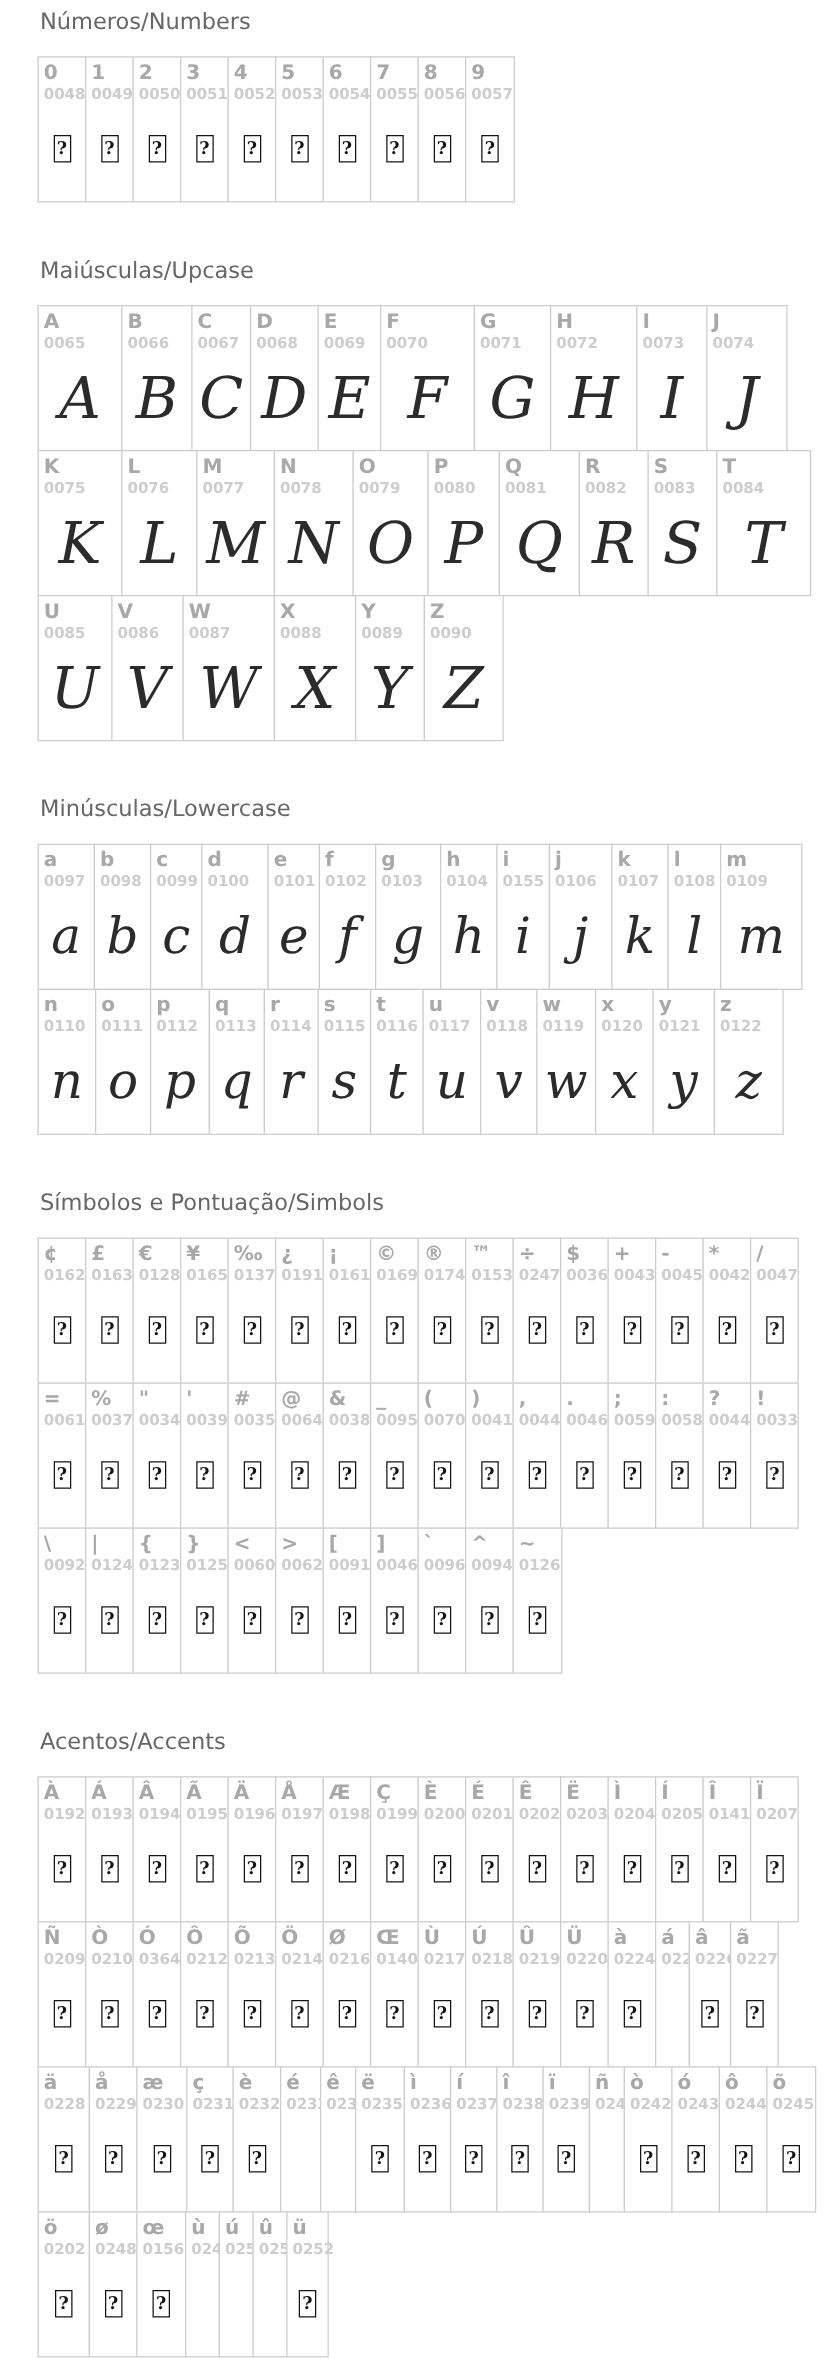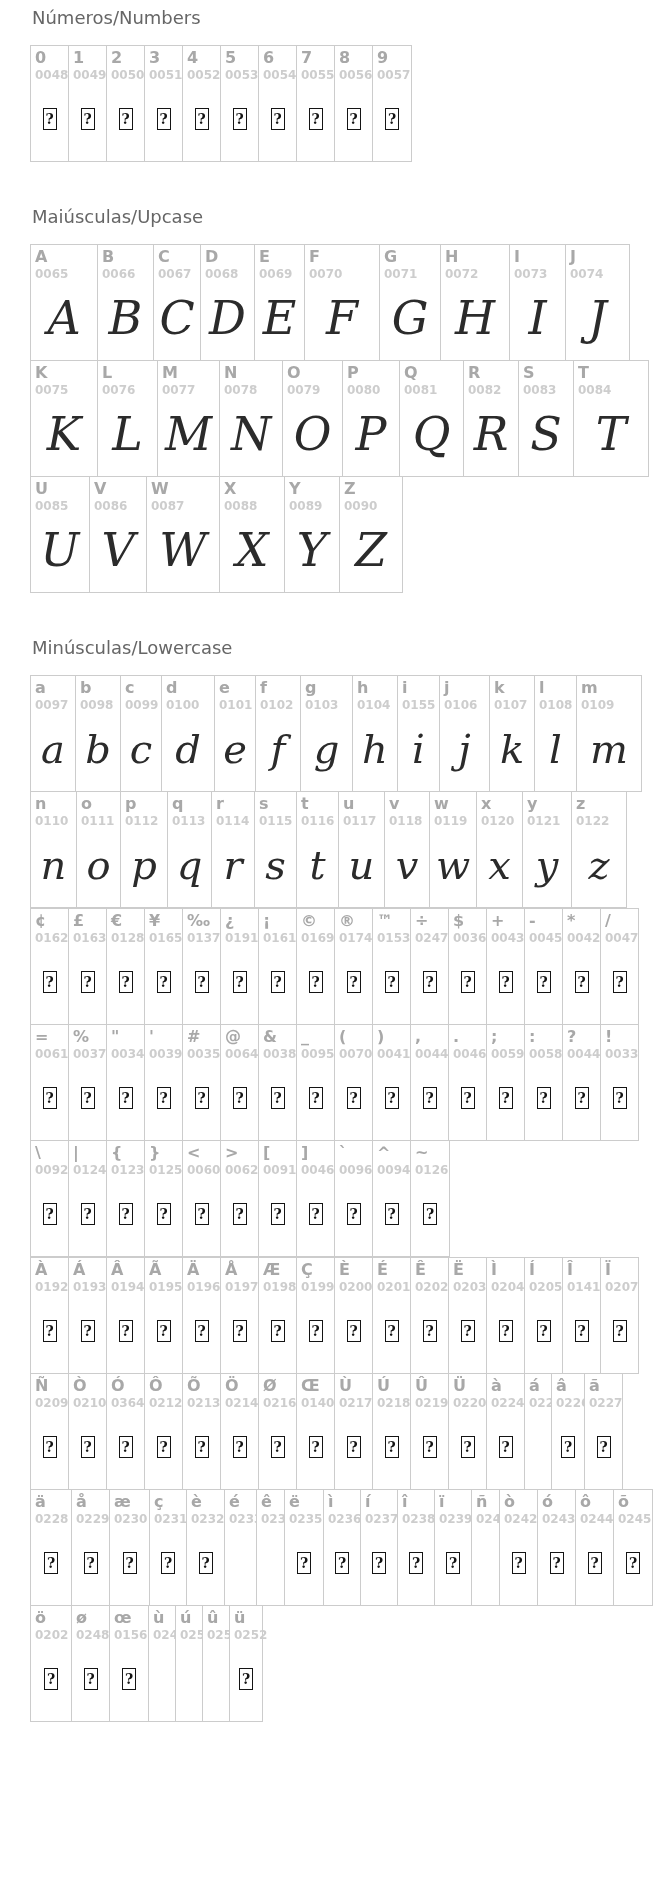--- a/index.html
+++ b/index.html
@@ -497,20 +497,21 @@
         <div class="char-cell" style="width: 56px;">
           <div class="char-label">z</div>
           <div class="char-code">0122</div>
           <div class="glyph-area">
             <span class="script-glyph">z</span>
           </div>
         </div>
       </div>
     </section>
     <section class="section">
+      <h2 class="section-title">Símbolos e Pontuação/Simbols</h2>
       <div class="char-row">
         <div class="char-cell" style="width: 39px;">
           <div class="char-label">¢</div>
           <div class="char-code">0162</div>
           <div class="glyph-area">
             <span class="tofu-box">?</span>
           </div>
         </div>
         <div class="char-cell" style="width: 39px;">
           <div class="char-label">£</div>
@@ -806,20 +807,21 @@
         <div class="char-cell" style="width: 40px;">
           <div class="char-label">~</div>
           <div class="char-code">0126</div>
           <div class="glyph-area">
             <span class="tofu-box">?</span>
           </div>
         </div>
       </div>
     </section>
     <section class="section">
+      <h2 class="section-title">Acentos/Accents</h2>
       <div class="char-row">
         <div class="char-cell" style="width: 39px;">
           <div class="char-label">À</div>
           <div class="char-code">0192</div>
           <div class="glyph-area">
             <span class="tofu-box">?</span>
           </div>
         </div>
         <div class="char-cell" style="width: 39px;">
           <div class="char-label">Á</div>

